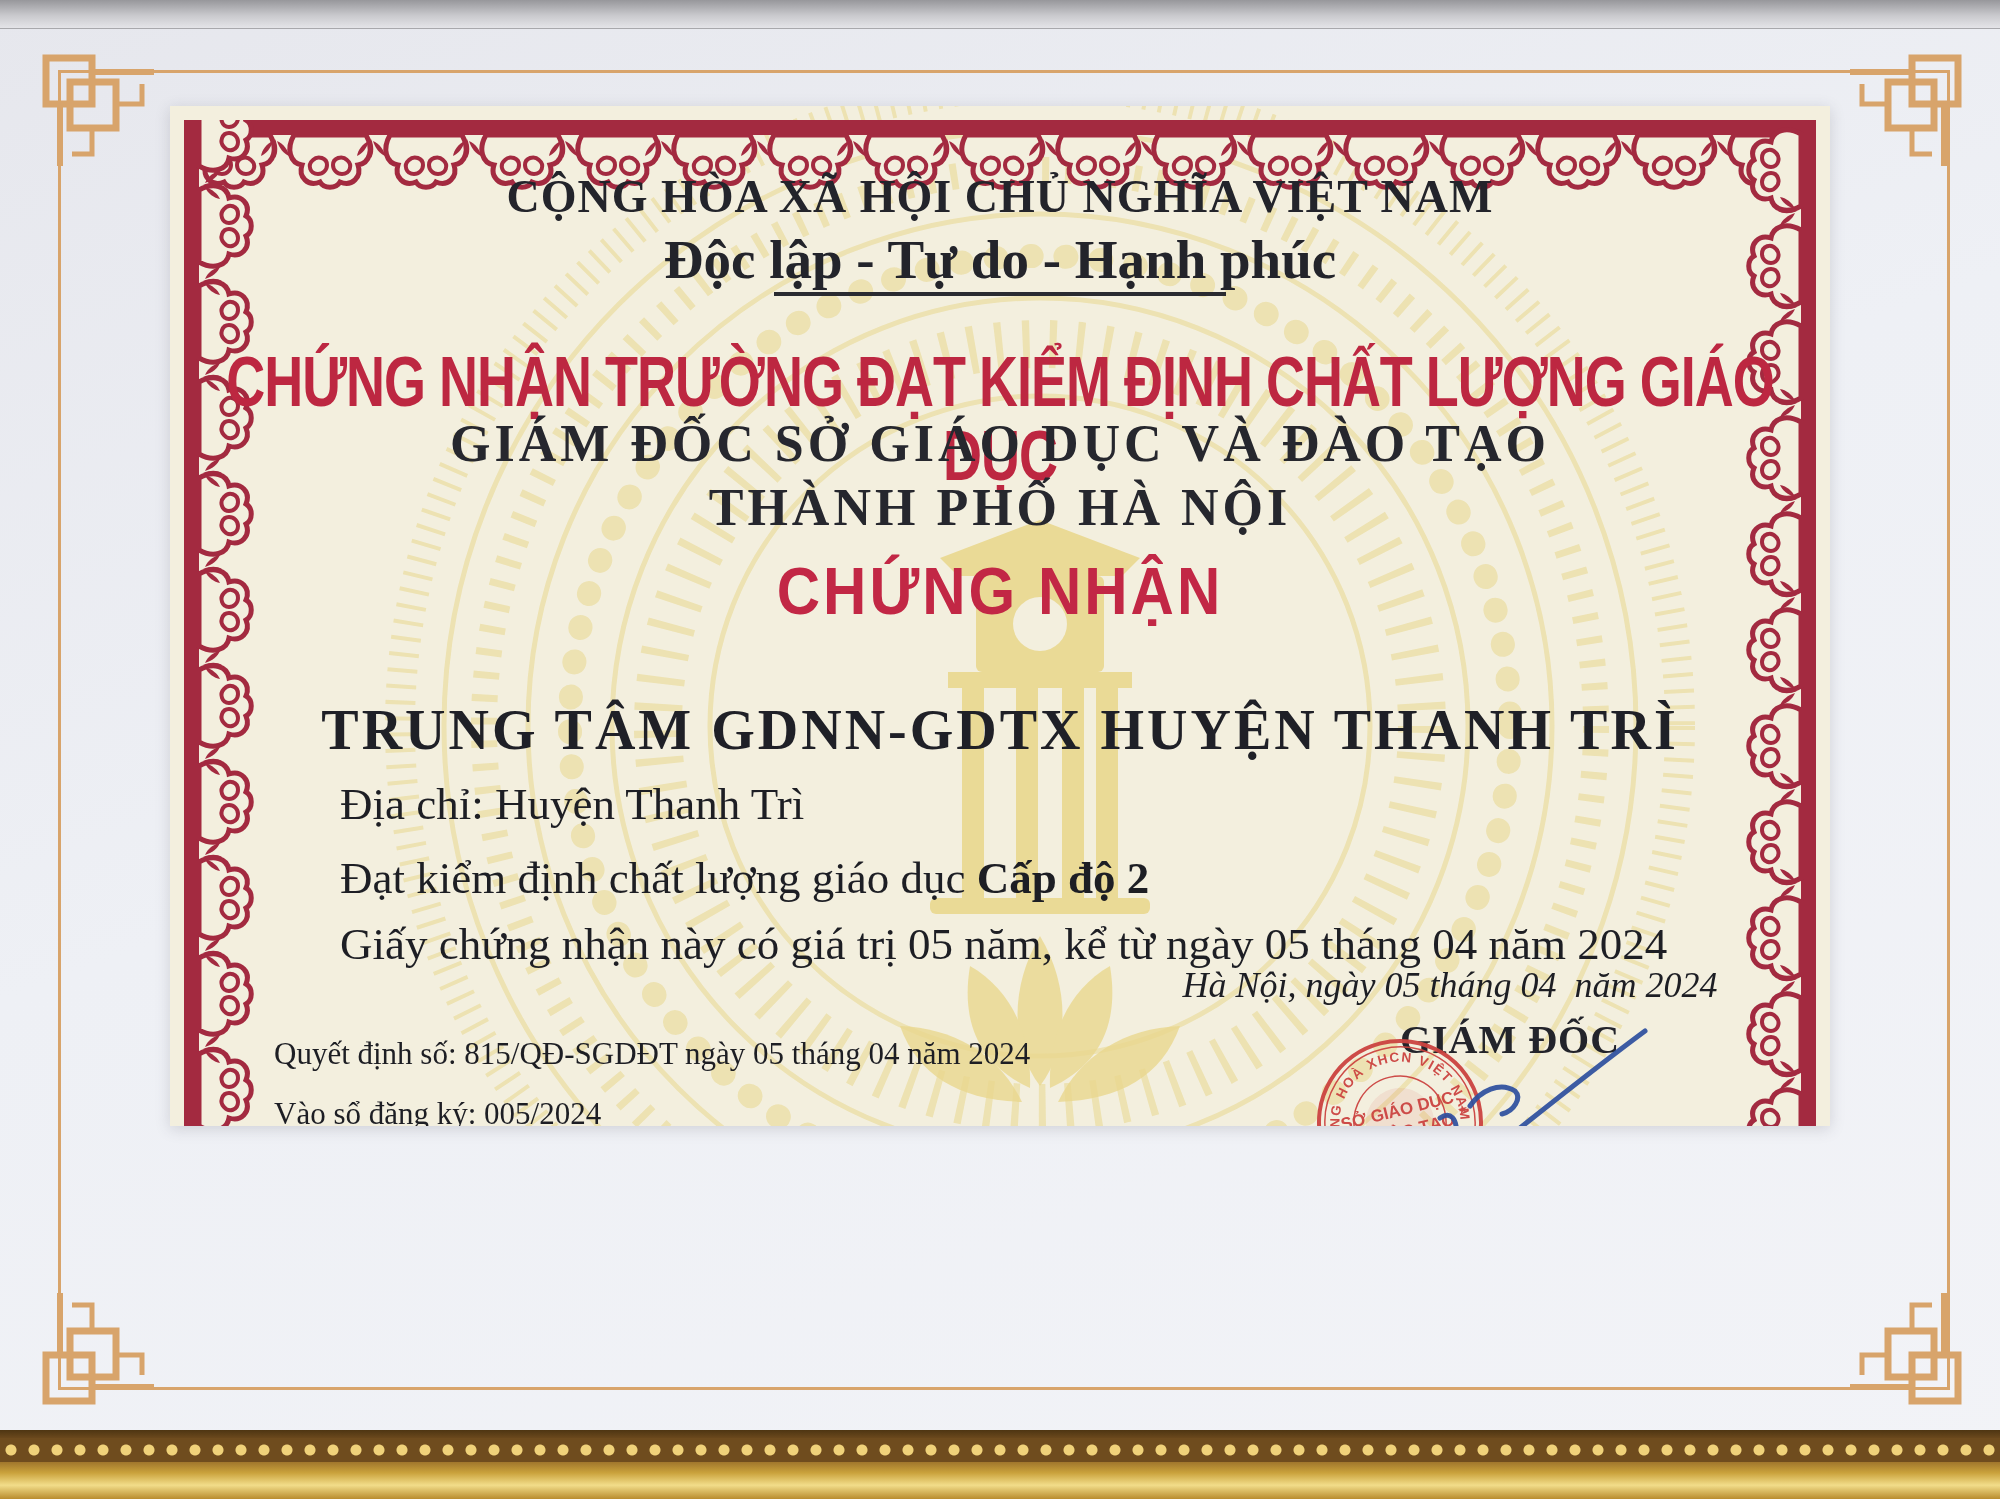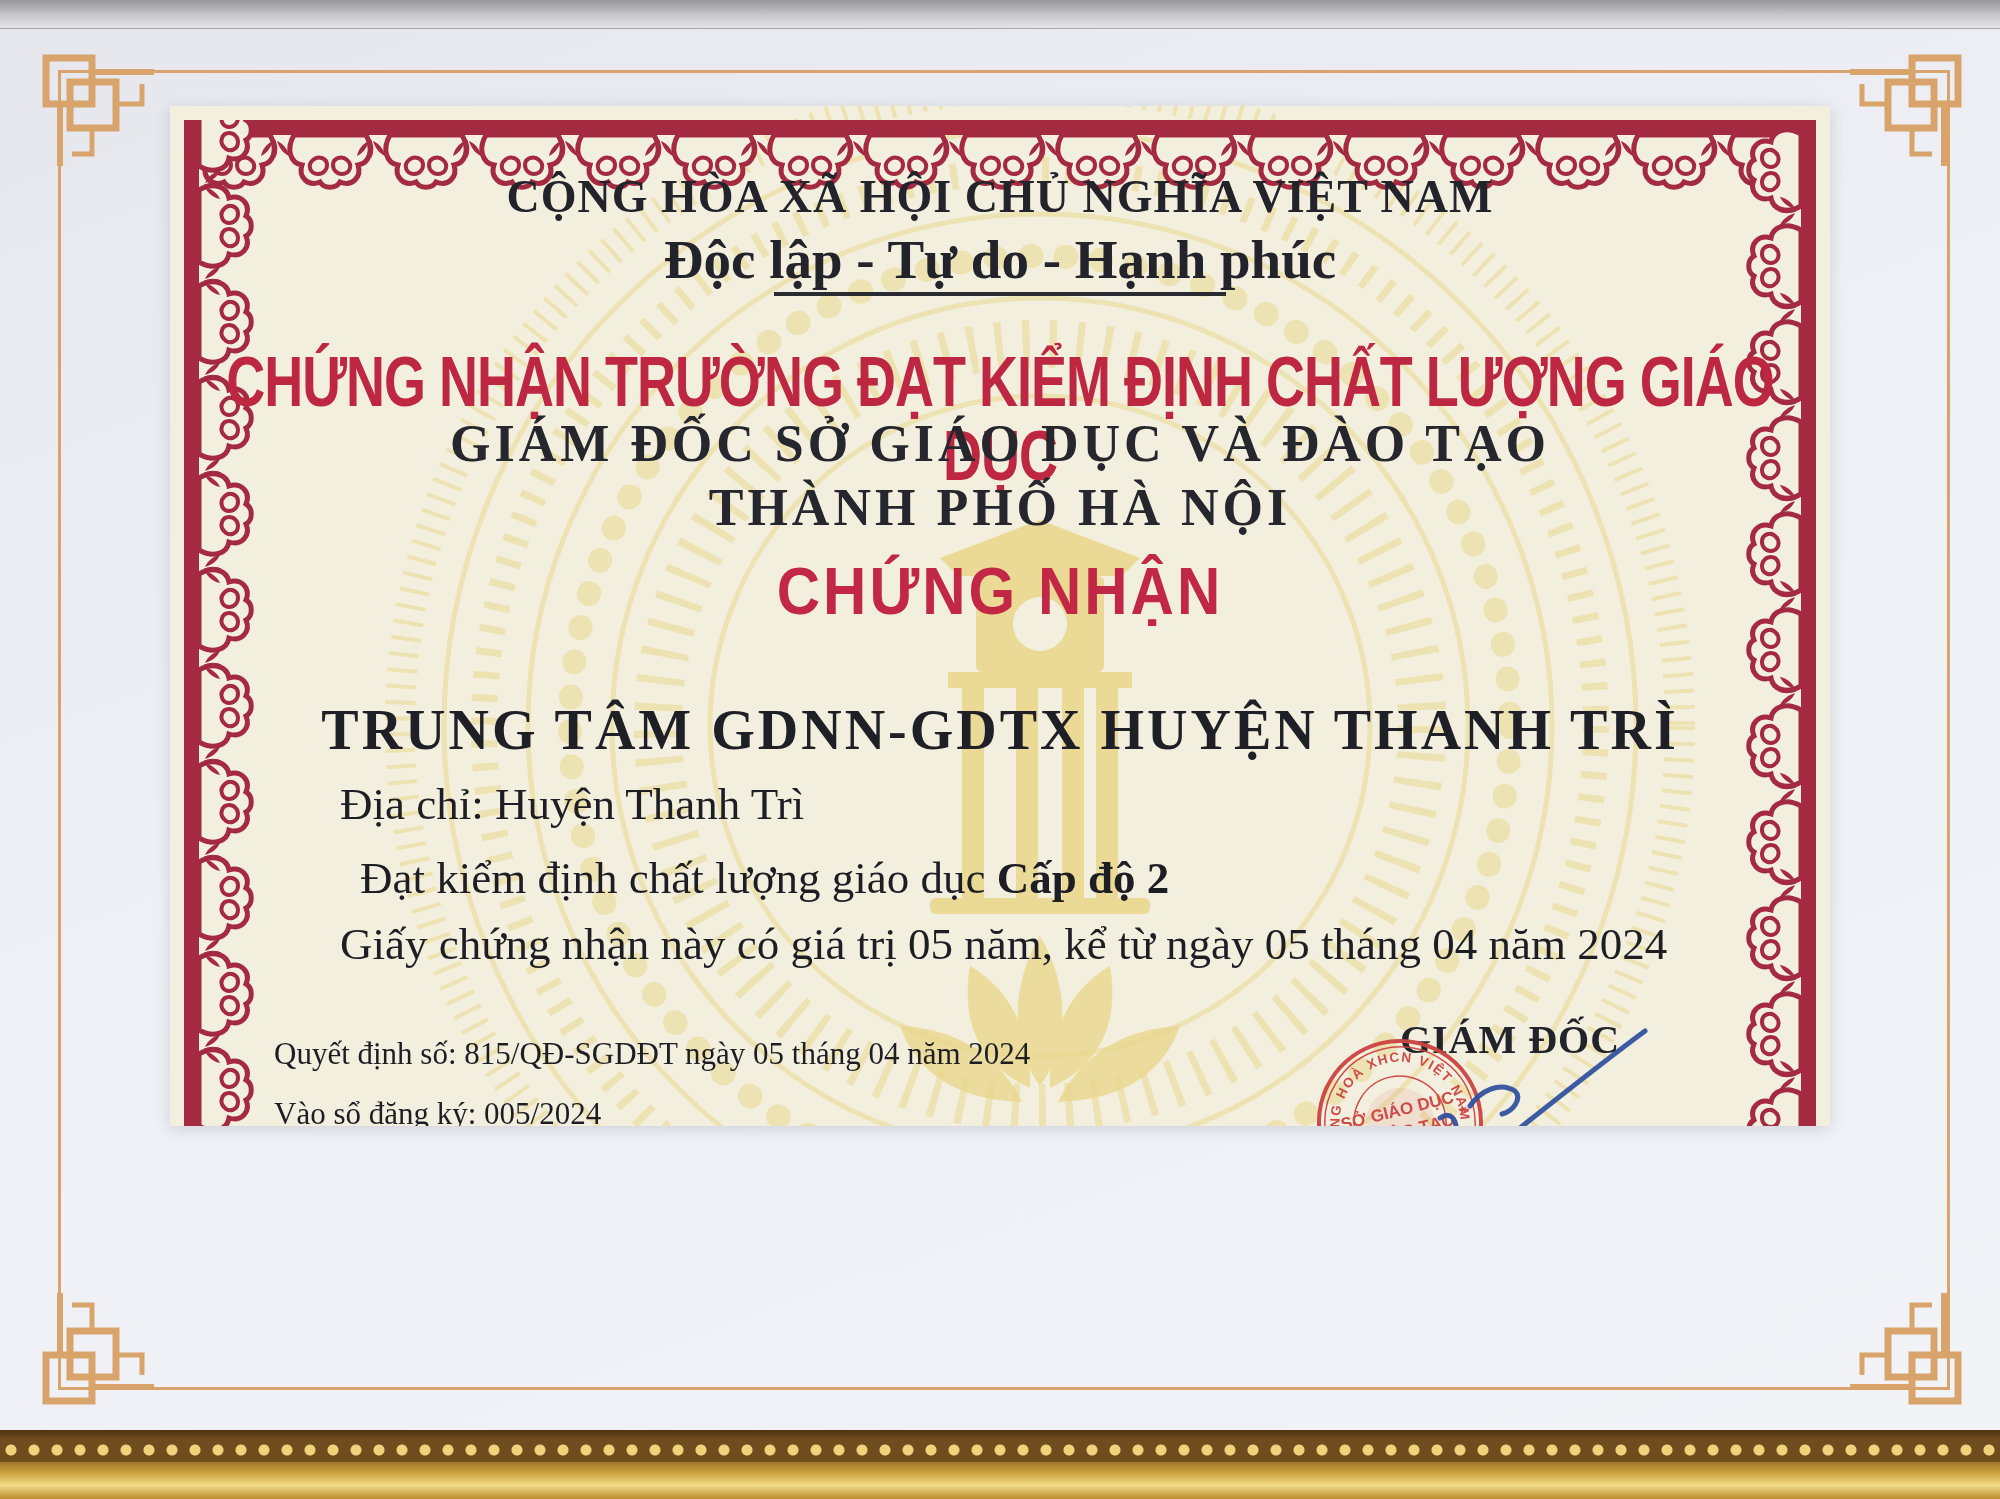--- a/index.html
+++ b/index.html
@@ -35,21 +35,21 @@
   .nat-underline{position:absolute;left:50%;top:186px;width:452px;height:4px;margin-left:-226px;background:#2a2b31;}
   .main-title{top:238px;font-size:54px;line-height:56px;font-weight:bold;letter-spacing:-1px;
               font-family:"Liberation Sans",sans-serif;color:#bd2741;transform:scale(1,1.32);transform-origin:50% 0;}
   .issuer1{top:308px;font-size:52px;font-weight:bold;letter-spacing:4px;color:#26272e;}
   .issuer2{top:372px;font-size:52px;font-weight:bold;letter-spacing:4px;color:#26272e;}
   .certify{top:446px;font-size:60px;font-weight:bold;letter-spacing:3px;
            font-family:"Liberation Sans",sans-serif;color:#c22745;transform:scale(1,1.12);transform-origin:50% 0;}
   .school{top:592px;font-size:56px;font-weight:bold;letter-spacing:3px;color:#1f2027;}
   .body-line{position:absolute;left:170px;color:#1d1e24;}
   .addr{top:672px;font-size:45px;}
-  .result{top:746px;font-size:45px;margin-left:20px;}
+  .result{top:746px;font-size:45px;}
   .result b{font-weight:bold;}
   .validity{top:812px;font-size:45px;}
   .date-line{position:absolute;left:980px;top:858px;width:600px;text-align:center;
              font-style:italic;font-size:36px;color:#1d1e24;white-space:pre;}
   .signer-title{position:absolute;left:1140px;top:910px;width:400px;text-align:center;
                 font-size:40px;font-weight:bold;color:#23242b;letter-spacing:1px;}
   .signer-name{position:absolute;left:1135px;top:1112px;width:400px;text-align:center;
                font-size:42px;font-weight:bold;color:#1d1e24;}
   .decision{top:930px;left:104px;font-size:31px;}
   .registry{top:972px;left:104px;font-size:31px;margin-top:18px;}
@@ -239,20 +239,21 @@
     <div class="t school">TRUNG TÂM GDNN-GDTX HUYỆN THANH TRÌ</div>
 
     <div class="body-line addr">Địa chỉ: Huyện Thanh Trì</div>
 
     <div class="body-line result">
       <span>Đạt kiểm định chất lượng giáo dục </span><b>Cấp độ 2</b>
     </div>
 
     <div class="body-line validity">Giấy chứng nhận này có giá trị 05 năm, kể từ ngày 05 tháng 04 năm 2024</div>
 
+    <div class="date-line">Hà Nội, ngày 05 tháng 04  năm 2024</div>
 
     <div class="signer-title">GIÁM ĐỐC</div>
 
     <div class="body-line decision">Quyết định số: 815/QĐ-SGDĐT ngày 05 tháng 04 năm 2024</div>
     <div class="body-line registry">Vào sổ đăng ký: 005/2024</div>
 
     <svg class="stamp-svg" width="168" height="168" viewBox="-84 -84 168 168">
       <g transform="rotate(-14)" stroke="#cc4340" fill="none" opacity="0.95">
         <circle r="81" stroke-width="4"></circle>
         <circle r="75" stroke-width="1.5"></circle>

